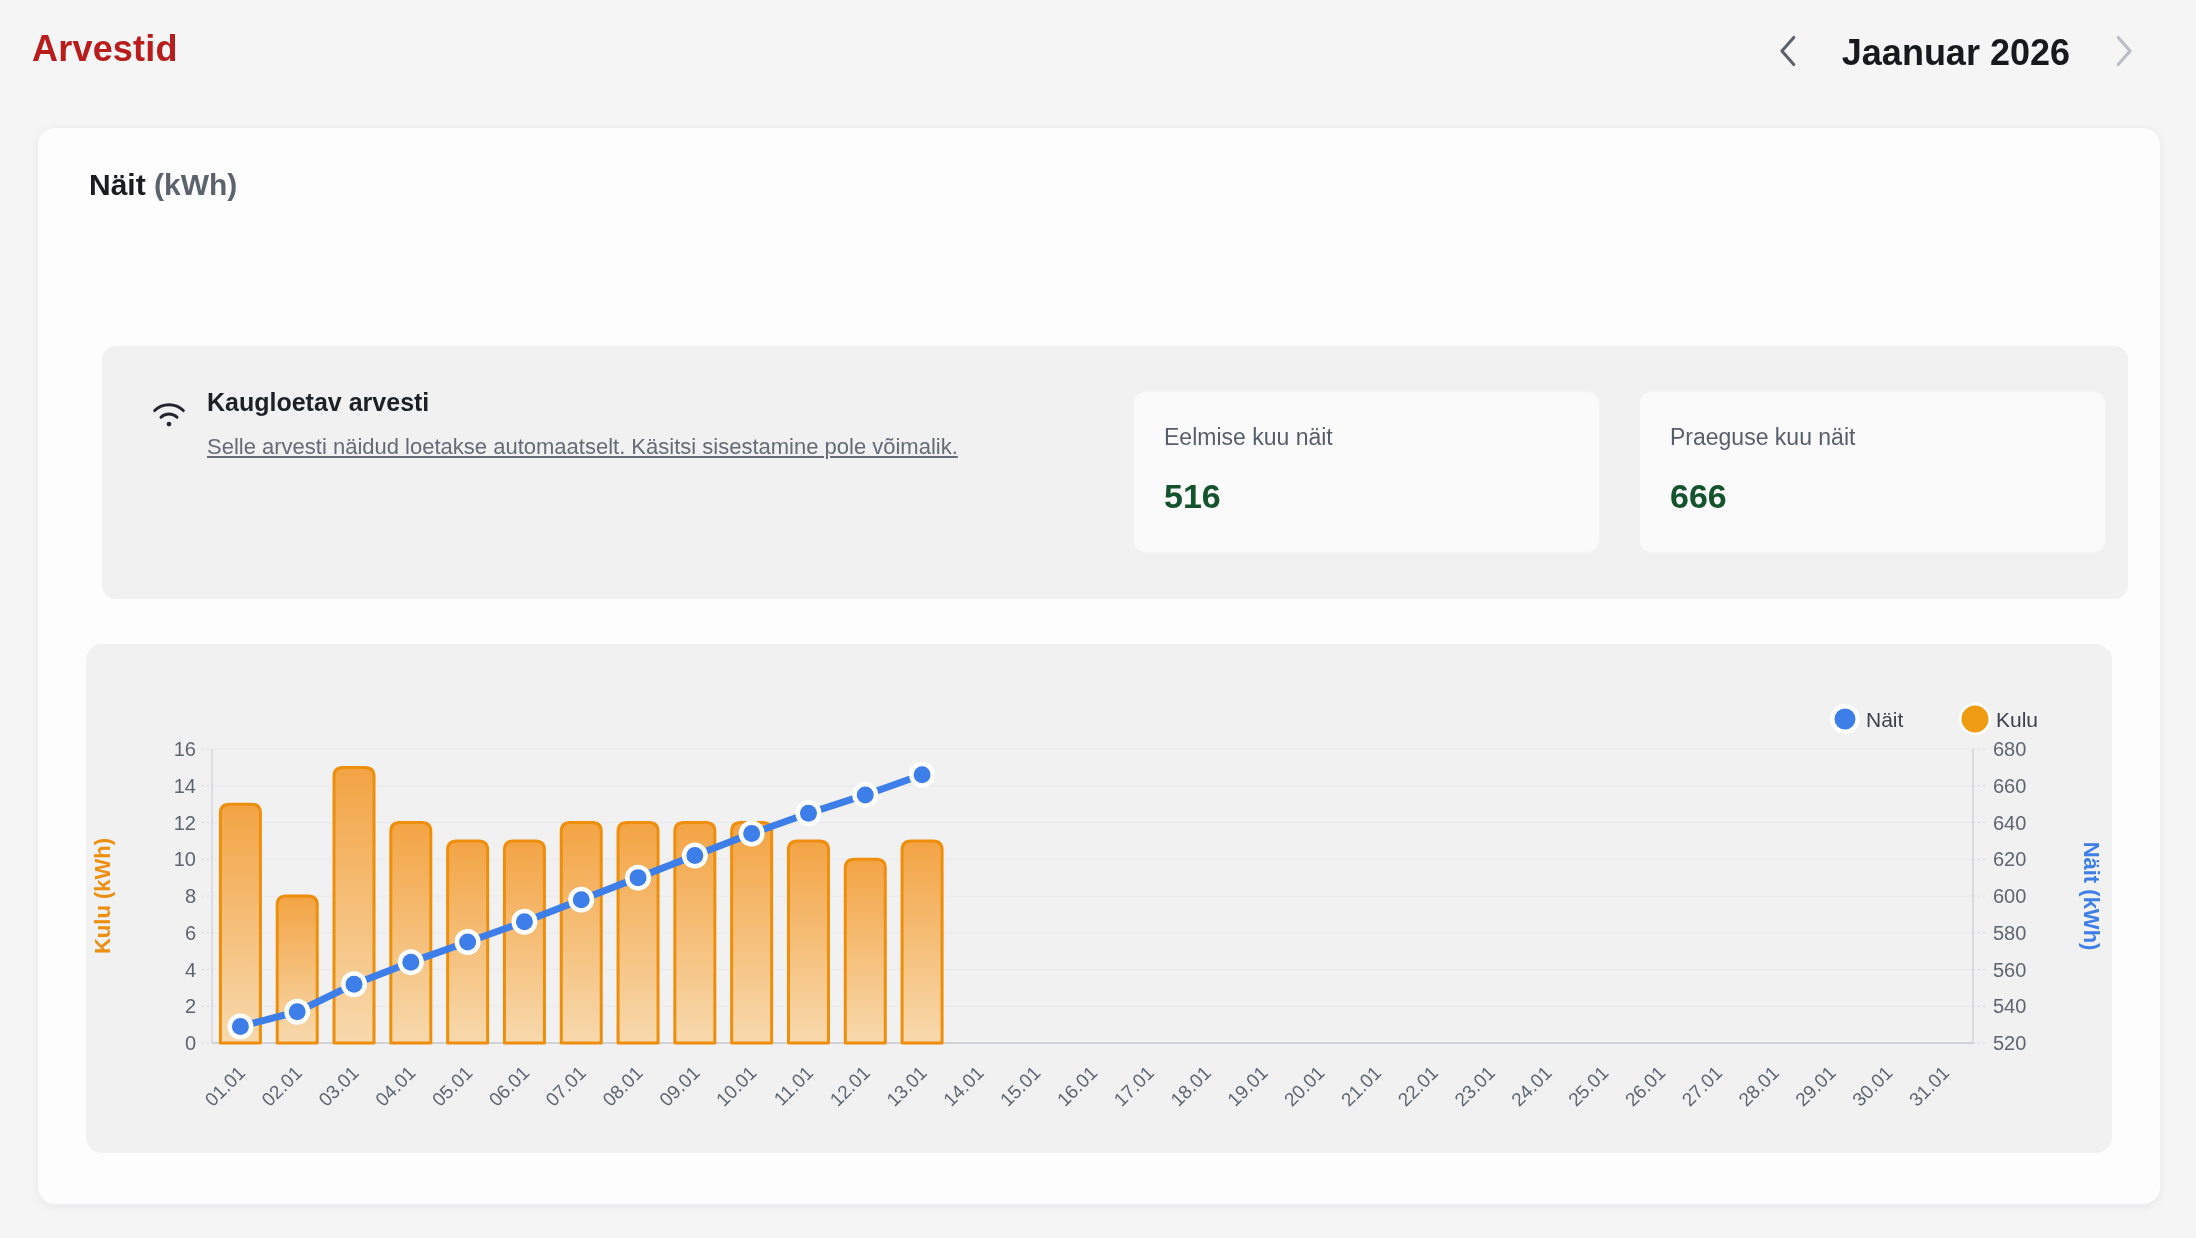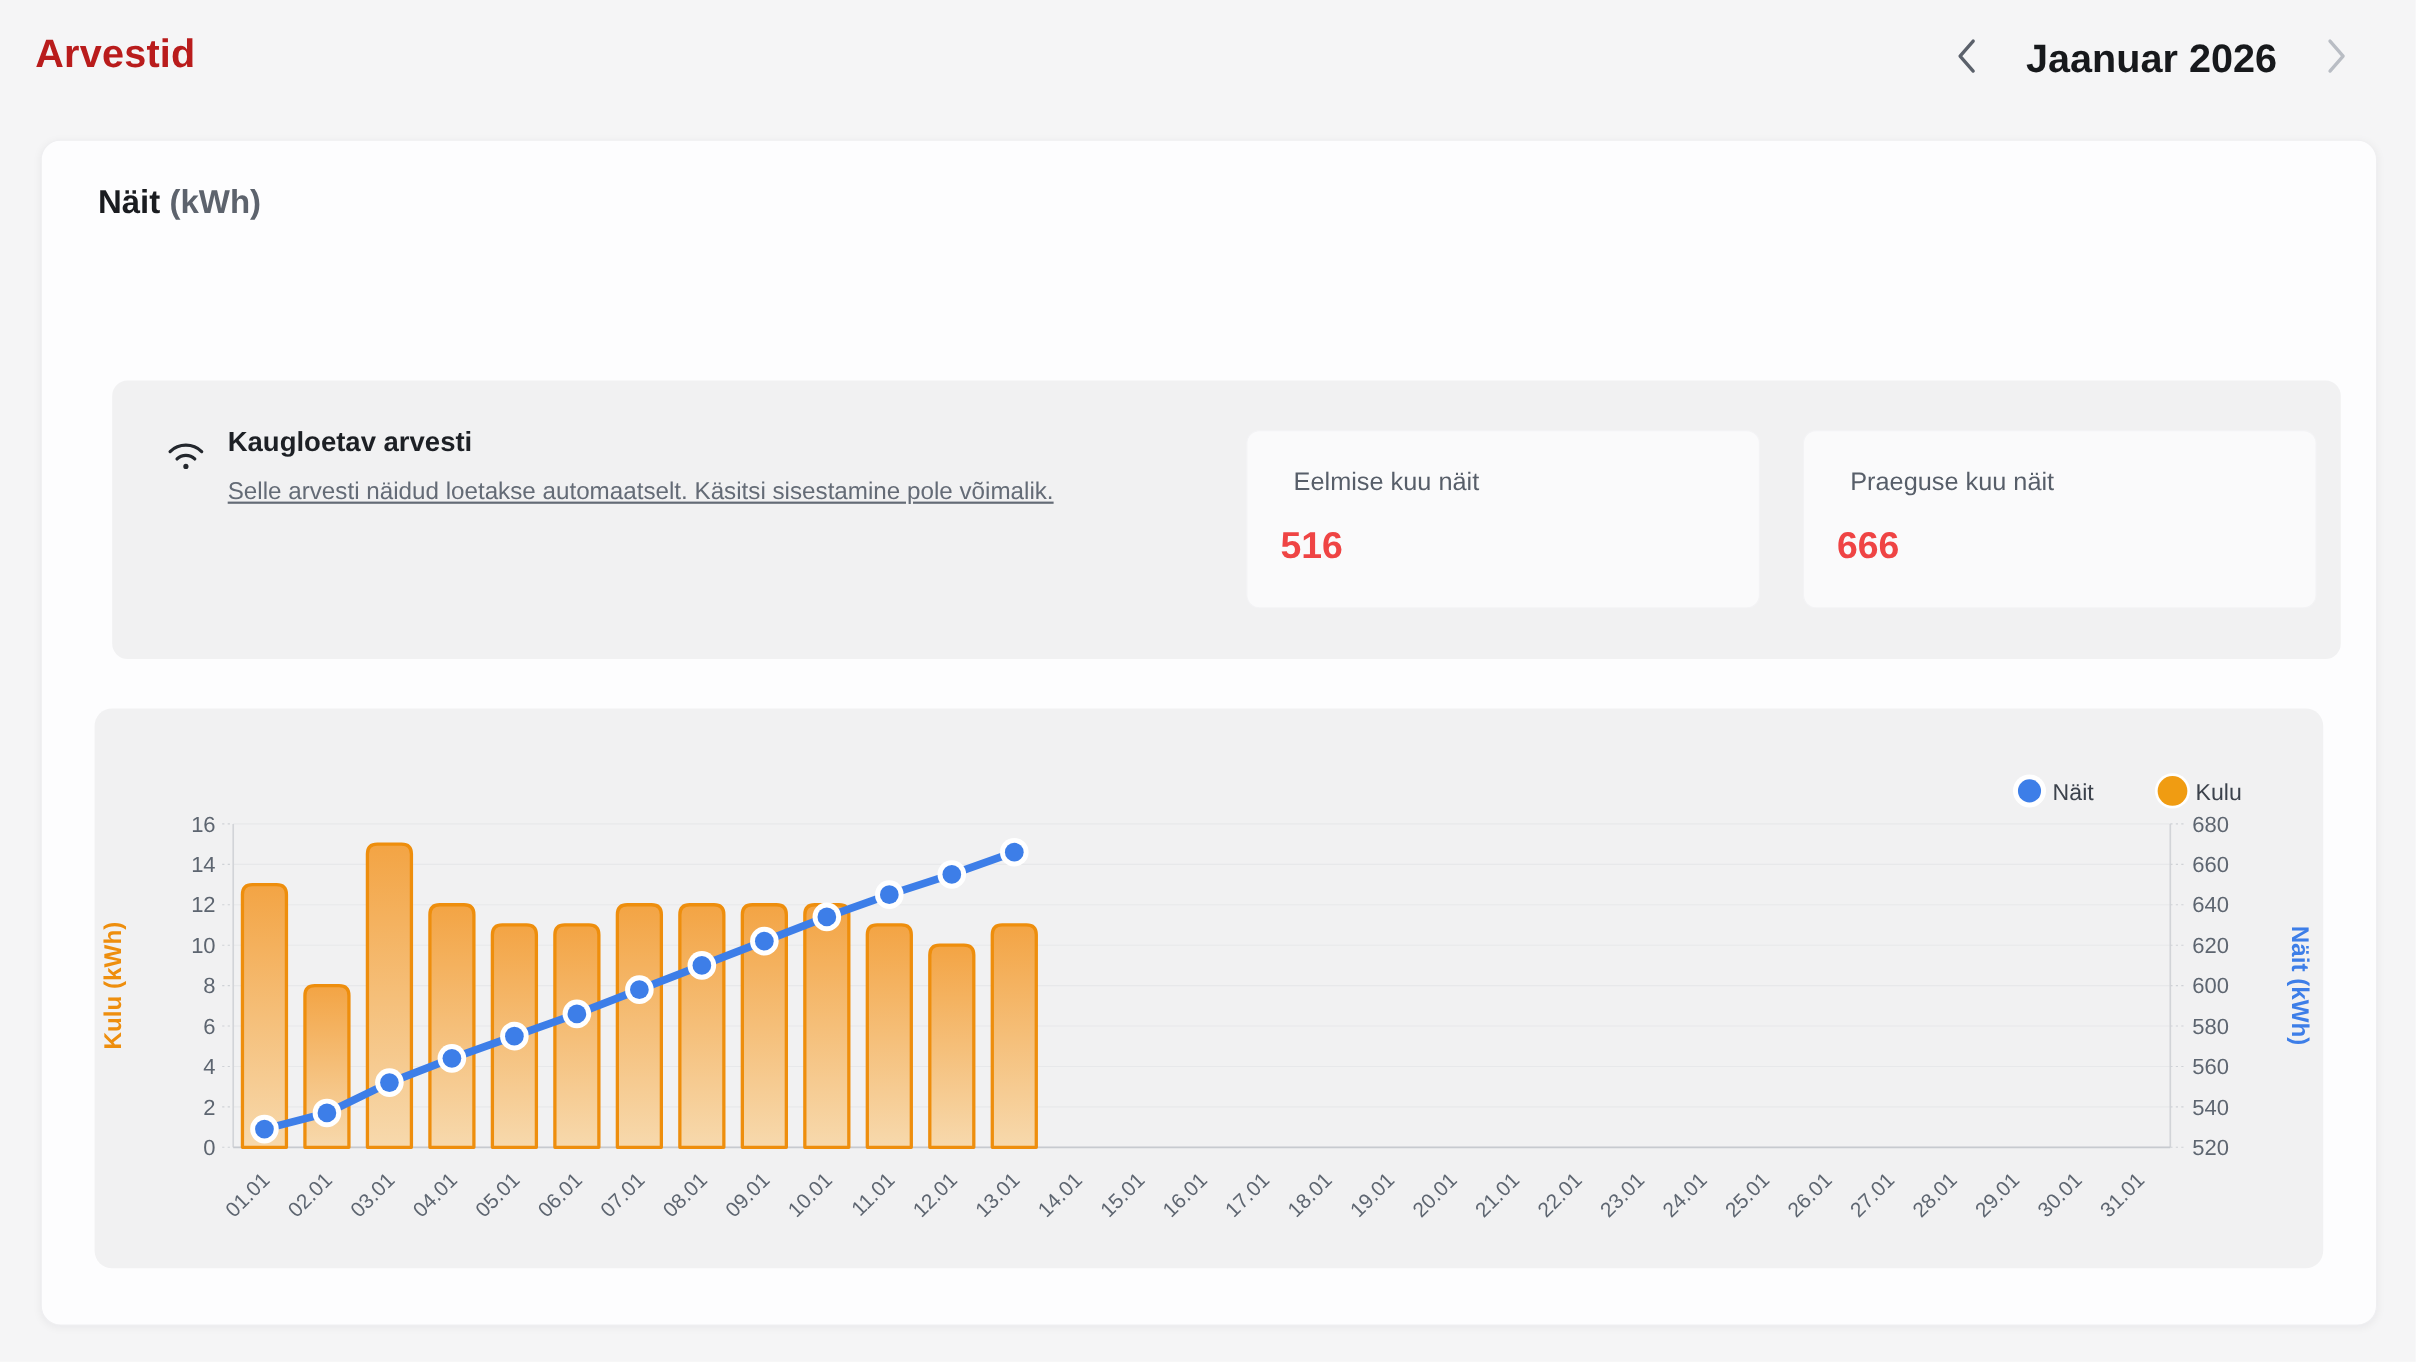--- a/index.html
+++ b/index.html
@@ -33,22 +33,22 @@
   .wifi-wrap{position:absolute;left:46px;top:46px;}
   .meter-title{position:absolute;left:105px;top:42px;margin:0;font-size:25px;font-weight:700;color:#1d2025;}
   .meter-desc{position:absolute;left:105px;top:88px;margin:0;font-size:22px;font-weight:400;color:#646b76;white-space:nowrap;text-decoration:underline;}
   .stat-box{
     position:absolute;top:45px;width:467px;height:162px;
     background:#fafafb;border-radius:12px;border:1px solid #f3f3f5;
     box-sizing:border-box;padding:32px 30px;
   }
   .stat-box.first{left:1031px;}
   .stat-box.second{left:1537px;}
-  .stat-label{font-size:23px;color:#575e69;margin:0 0 26px 12px;}
-  .stat-value{font-size:34px;font-weight:700;color:#ef4444;margin:0;}
+  .stat-label{font-size:23px;color:#575e69;margin:0 0 26px 0;}
+  .stat-value{font-size:34px;font-weight:700;color:#14532d;margin:0;}
   .chart-box{
     position:absolute;left:48px;top:516px;width:2026px;height:509px;
     background:#f1f1f2;border-radius:16px;
   }
   .chart-box svg{display:block;}
   text.tick{font-family:"Liberation Sans",sans-serif;font-size:20px;fill:#5d6570;}
   text.xlab{font-family:"Liberation Sans",sans-serif;font-size:19px;fill:#5d6570;}
   text.axL{font-family:"Liberation Sans",sans-serif;font-size:22px;font-weight:700;}
   text.axR{font-family:"Liberation Sans",sans-serif;font-size:22px;font-weight:700;}
   text.leg{font-family:"Liberation Sans",sans-serif;font-size:21px;fill:#3c424c;}

